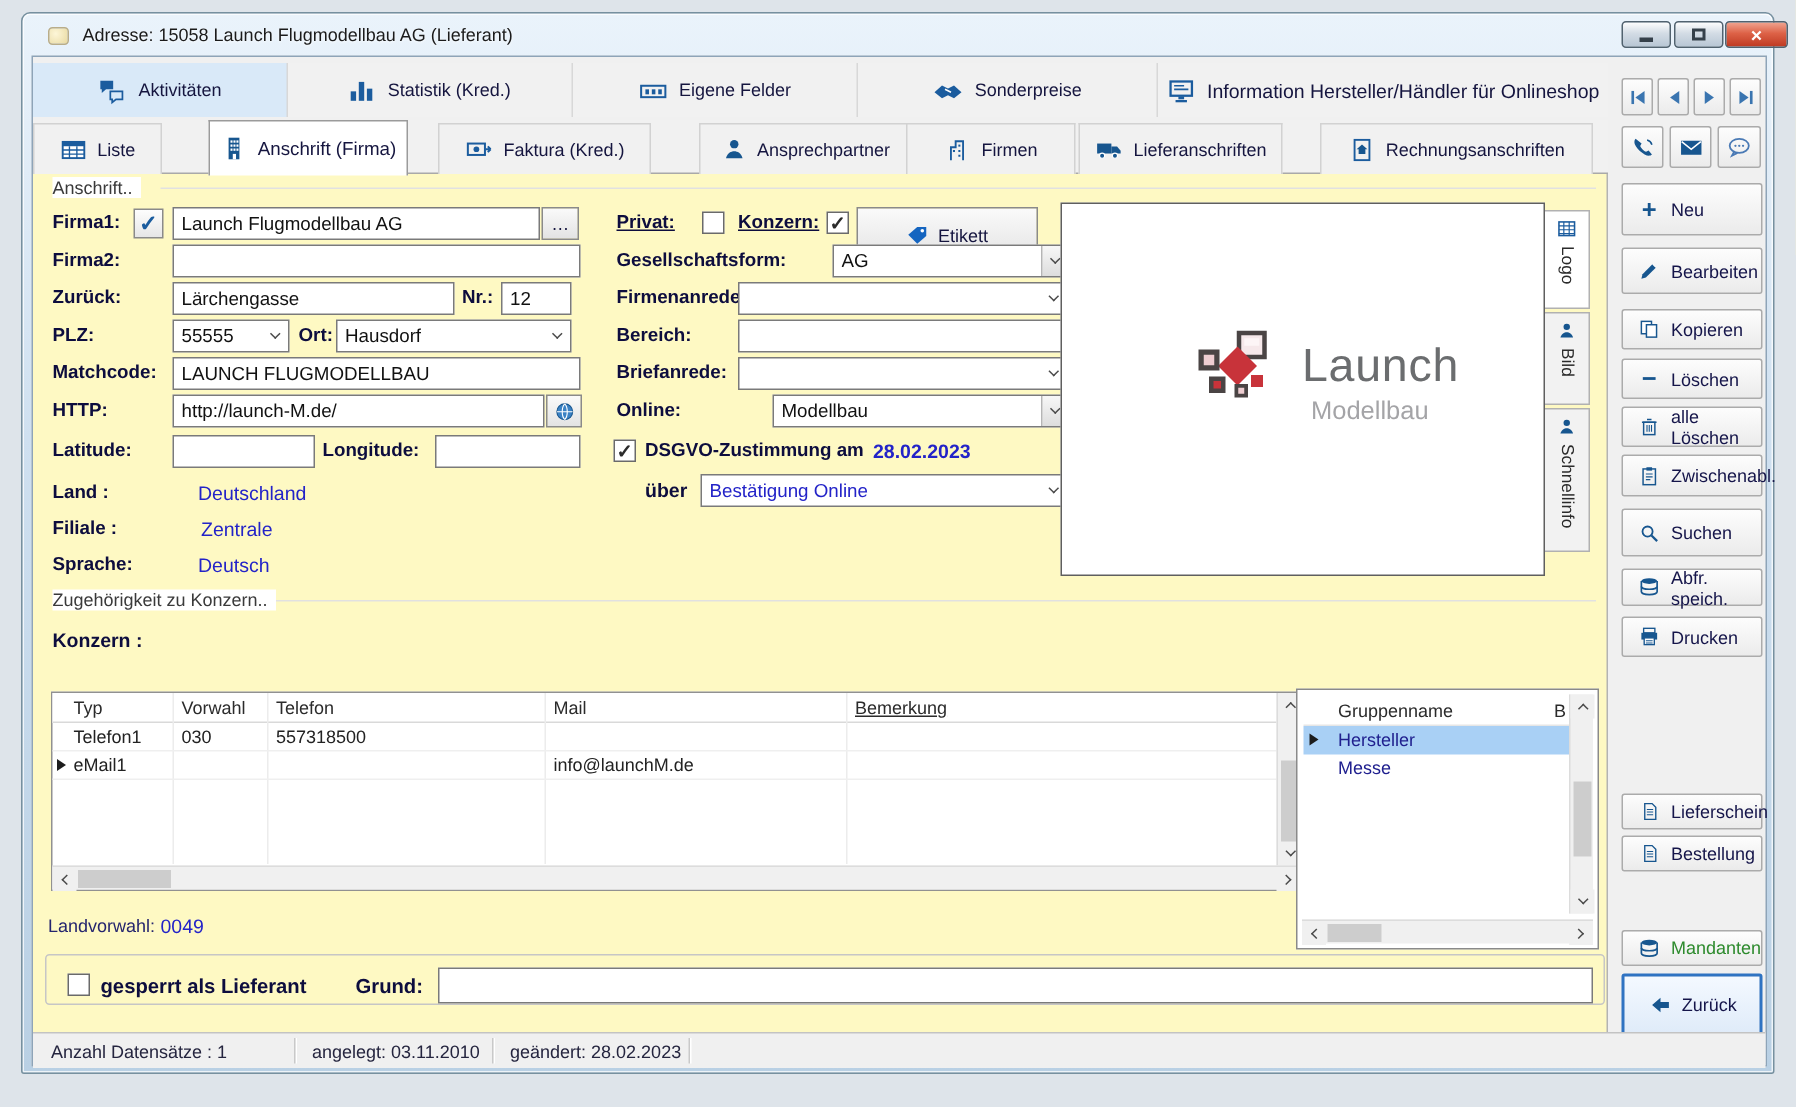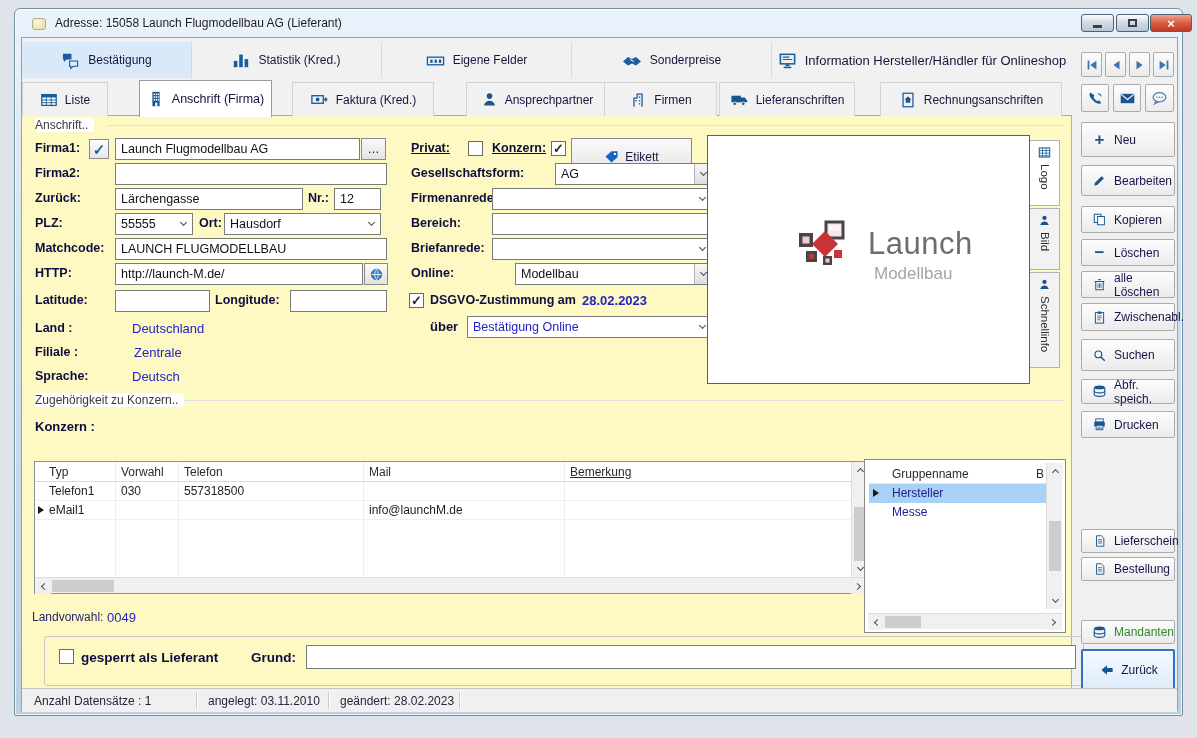--- a/index.html
+++ b/index.html
@@ -73,21 +73,21 @@
   .sbh{position:absolute;height:16px;background:#f0f0f0;border-top:1px solid #dcdcdc;}
   .sbtn{position:absolute;width:16px;height:16px;display:flex;align-items:center;justify-content:center;background:#f0f0f0;}
   .thumbv{position:absolute;left:2px;width:12px;background:#cdcdcd;}
   .thumbh{position:absolute;top:2px;height:12px;background:#cdcdcd;}
   
   .gbox{position:absolute;left:842px;top:343px;width:202px;height:174px;border:1px solid #8a8a8a;background:#fff;}
   .grow{position:absolute;left:4px;width:177px;height:19px;}
   .grow .gname{position:absolute;left:23px;top:2px;color:#20208f;}
   .grow.selected{background:#a9d0f5;}
   
-  .sperrbox{position:absolute;left:22px;top:520px;width:1040px;height:50px;border:1px solid #c6c6c6;border-radius:3px;}
+  .sperrbox{position:absolute;left:8px;top:520px;width:1040px;height:34px;border:1px solid #c6c6c6;border-radius:3px;}
   
   .statusbar{position:absolute;left:0;top:650px;width:1155px;height:24px;background:#f0f0f0;border-top:1px solid #c3c3c3;}
   .sdiv{position:absolute;top:3px;bottom:3px;width:1px;background:#c9c9c9;box-shadow:1px 0 0 #fff;}
   .stext{position:absolute;top:5px;color:#25253f;}
   
   .sbbtn{position:absolute;left:1059px;width:94px;border:1px solid #ababab;border-radius:2px;
          background:linear-gradient(#fdfdfd,#ebebeb);display:flex;align-items:center;gap:6px;padding-left:9px;color:#15154a;font-size:12px;}
   .sbbtn .bicon{display:flex;width:17px;justify-content:center;flex:0 0 17px;}
   .navbtn{position:absolute;top:14px;width:21px;height:25px;border:1px solid #ababab;border-radius:2px;
           background:linear-gradient(#fdfdfd,#ebebeb);display:flex;align-items:center;justify-content:center;}
@@ -118,21 +118,21 @@
   </div>
 
   <div class="client">
 
     <div class="tabs1">
       <div class="tab1 active" style="left:0;width:170px;">
         <svg width="19" height="19" viewBox="0 0 20 20">
               <path fill="#1b5c9e" d="M2 3h9v6H6l-3 2.5V9H2z"></path>
               <path fill="none" stroke="#1b5c9e" stroke-width="1.2" d="M9 10.5h8.5v5.5h-4.5l-2.7 2.2V16H9z"></path>
             </svg>
-        <span>Bestätigung</span>
+        <span>Aktivitäten</span>
       </div>
       <div class="tab1" style="left:170px;width:190px;">
         <svg width="18" height="18" viewBox="0 0 20 20">
               <g fill="#1b5c9e">
                 <rect x="2" y="11" width="4" height="7"></rect>
                 <rect x="8" y="4" width="4" height="14"></rect>
                 <rect x="14" y="9" width="4" height="9"></rect>
               </g>
             </svg>
         <span>Statistik (Kred.)</span>

